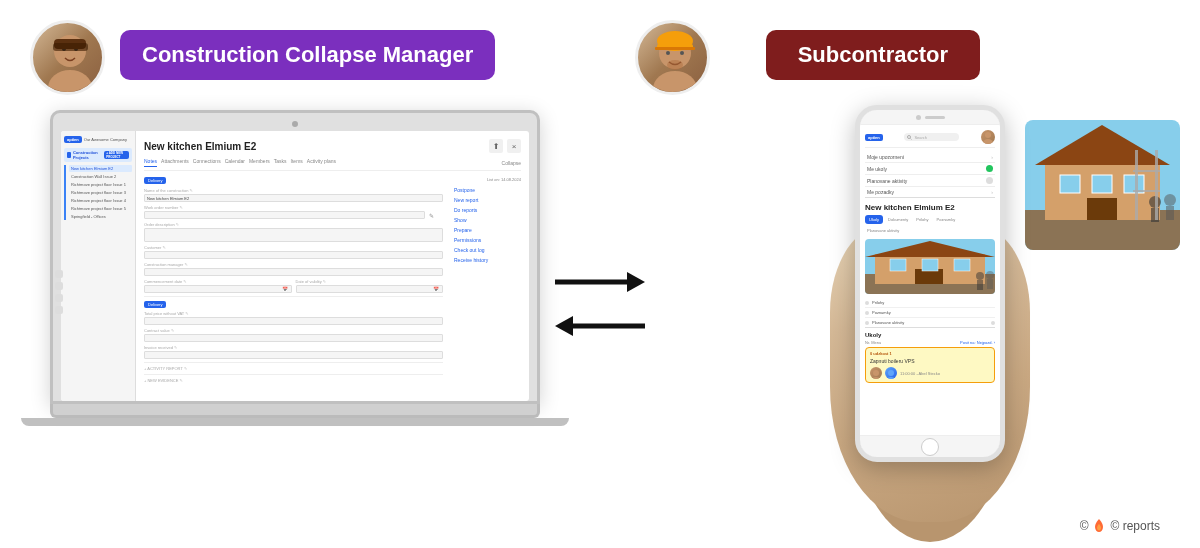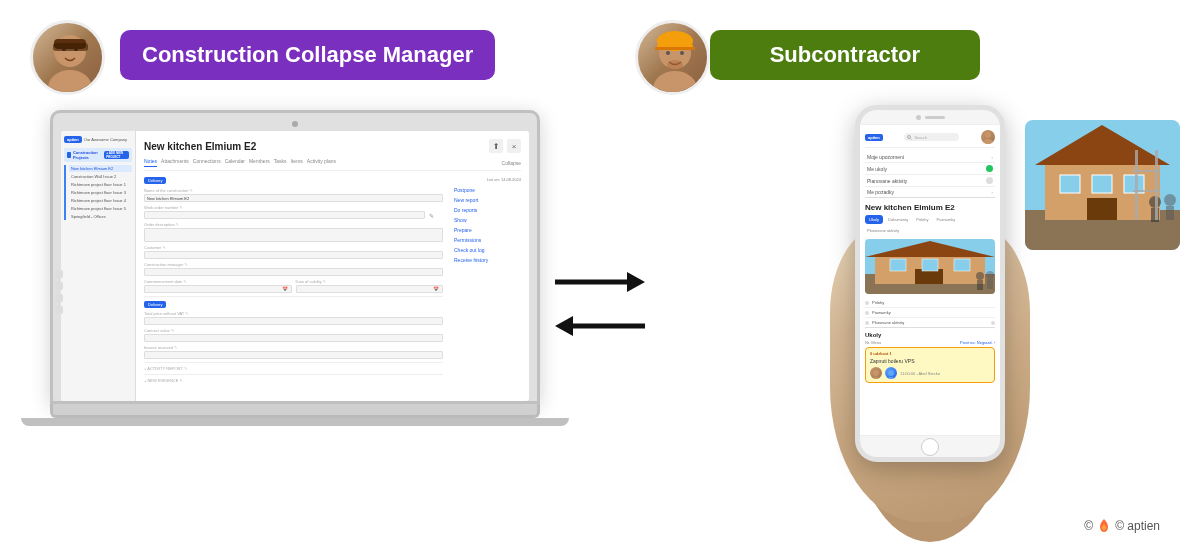--- a/index.html
+++ b/index.html
@@ -212,21 +212,21 @@
     <rect x="19" y="21" width="36" height="5" rx="2" fill="#f59e0b"></rect>
     <rect x="17" y="24" width="40" height="3" rx="1" fill="#d97706"></rect>
     <circle cx="30" cy="30" r="2" fill="#555"></circle>
     <circle cx="44" cy="30" r="2" fill="#555"></circle>
     <path d="M31 39 Q37 44 43 39" stroke="#7a3f20" stroke-width="1.5" fill="none"></path>
 
     <ellipse cx="37" cy="42" rx="8" ry="5" fill="#b07040" opacity="0.5"></ellipse>
   </svg>
 </div>
 
-<div style="position:absolute; top:30px; right:220px; background:#4d7c0f; color:white; font-size:22px; font-weight:800; padding:12px 60px; border-radius:10px;">
+<div style="position:absolute; top:30px; right:220px; background:#7f1d1d; color:white; font-size:22px; font-weight:800; padding:12px 32px; border-radius:10px;">
   <span>Subcontractor</span>
 </div>
 
 <div style="position:absolute; top:120px; right:20px; width:155px; height:130px; border-radius:8px; overflow:hidden;">
   <svg width="155" height="130" viewBox="0 0 155 130">
 
     <rect width="155" height="130" fill="#87CEEB"></rect>
 
     <rect y="90" width="155" height="40" fill="#8B7355"></rect>
 
@@ -378,14 +378,14 @@
   </div>
 </div>
 
 <div style="position:absolute; bottom:14px; right:40px; font-size:12px; color:#555; display:flex; align-items:center; gap:4px;">
   <span>©</span>
 
   <svg width="14" height="16" viewBox="0 0 14 16">
     <path d="M7 1 C7 1 11 5 11 9 C11 12 9 14 7 14 C5 14 3 12 3 9 C3 5 7 1 7 1Z" fill="#FF6B35"></path>
     <path d="M7 6 C7 6 9 8 9 10 C9 11.5 8 12.5 7 12.5 C6 12.5 5 11.5 5 10 C5 8 7 6 7 6Z" fill="#FF9F43"></path>
   </svg>
-  <span>© aptien</span>
+  <span>© reports</span>
 </div>
 
 </body></html>

